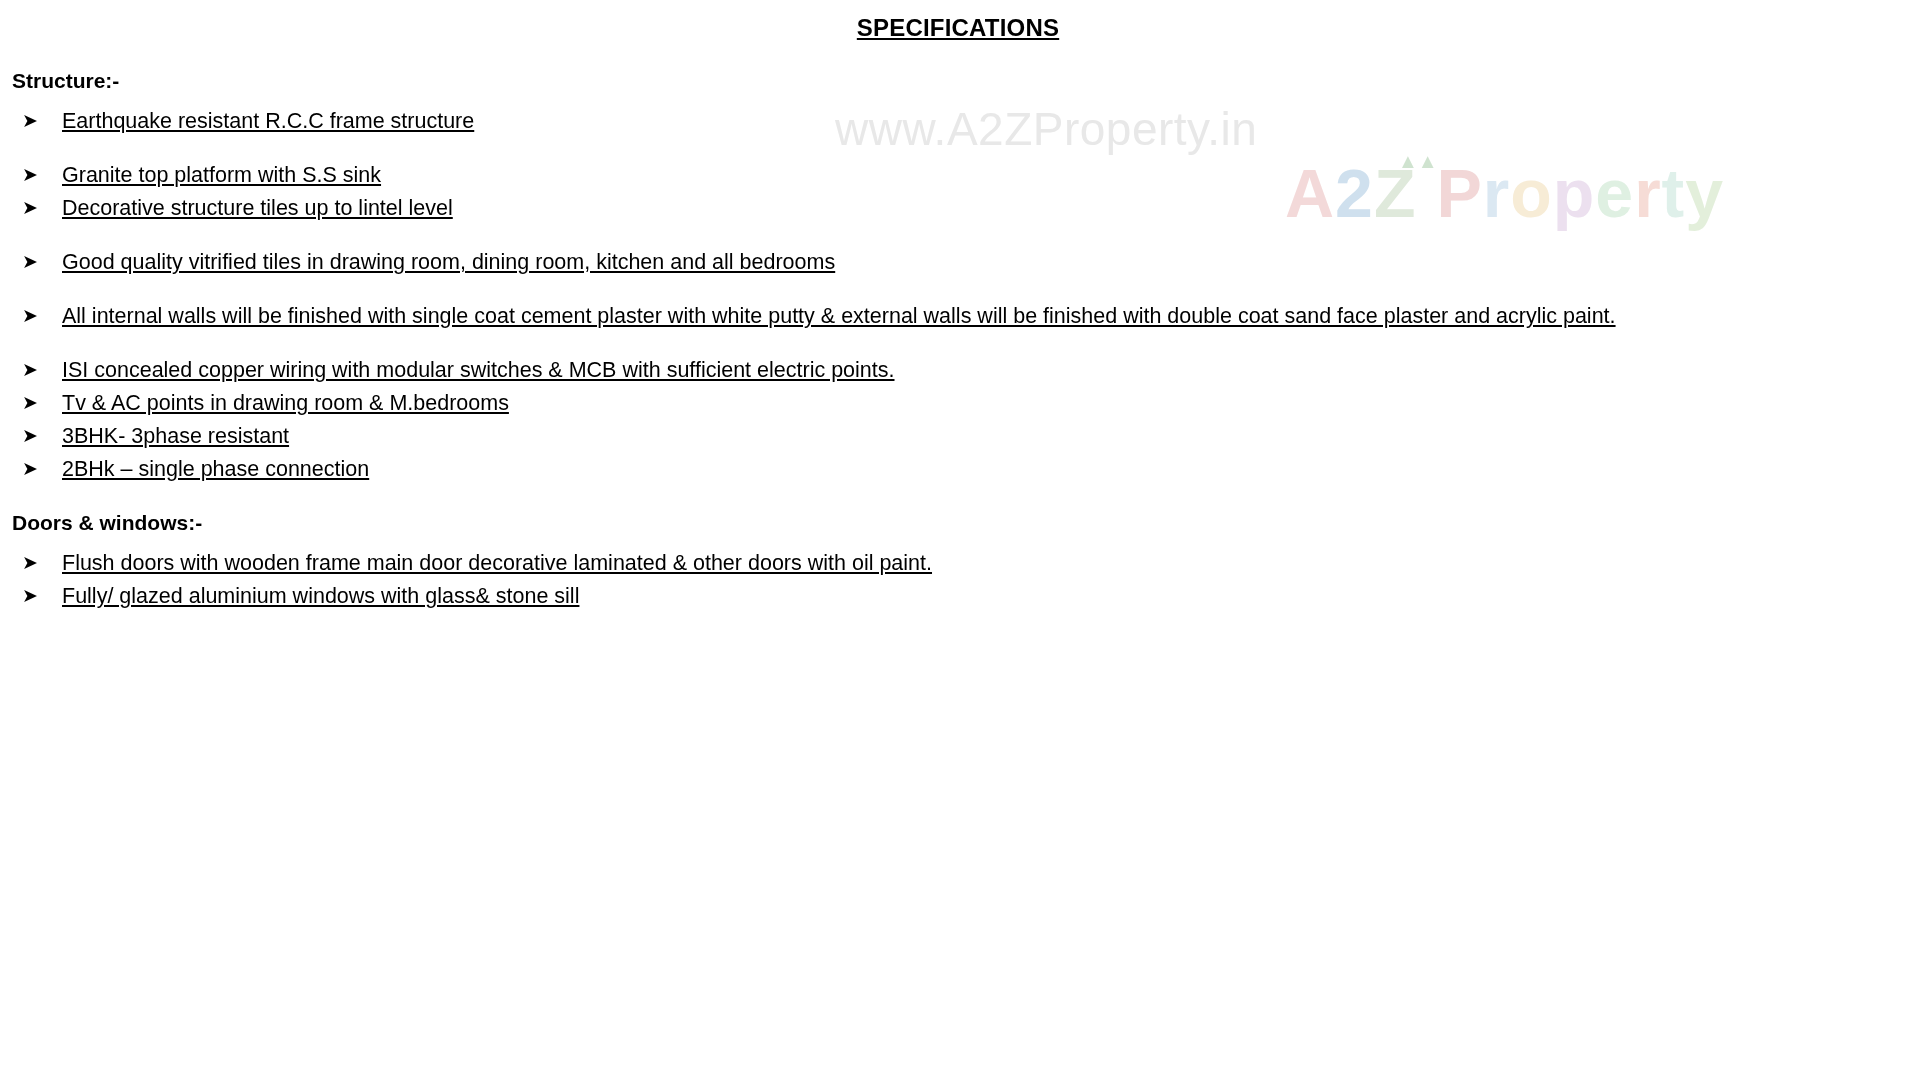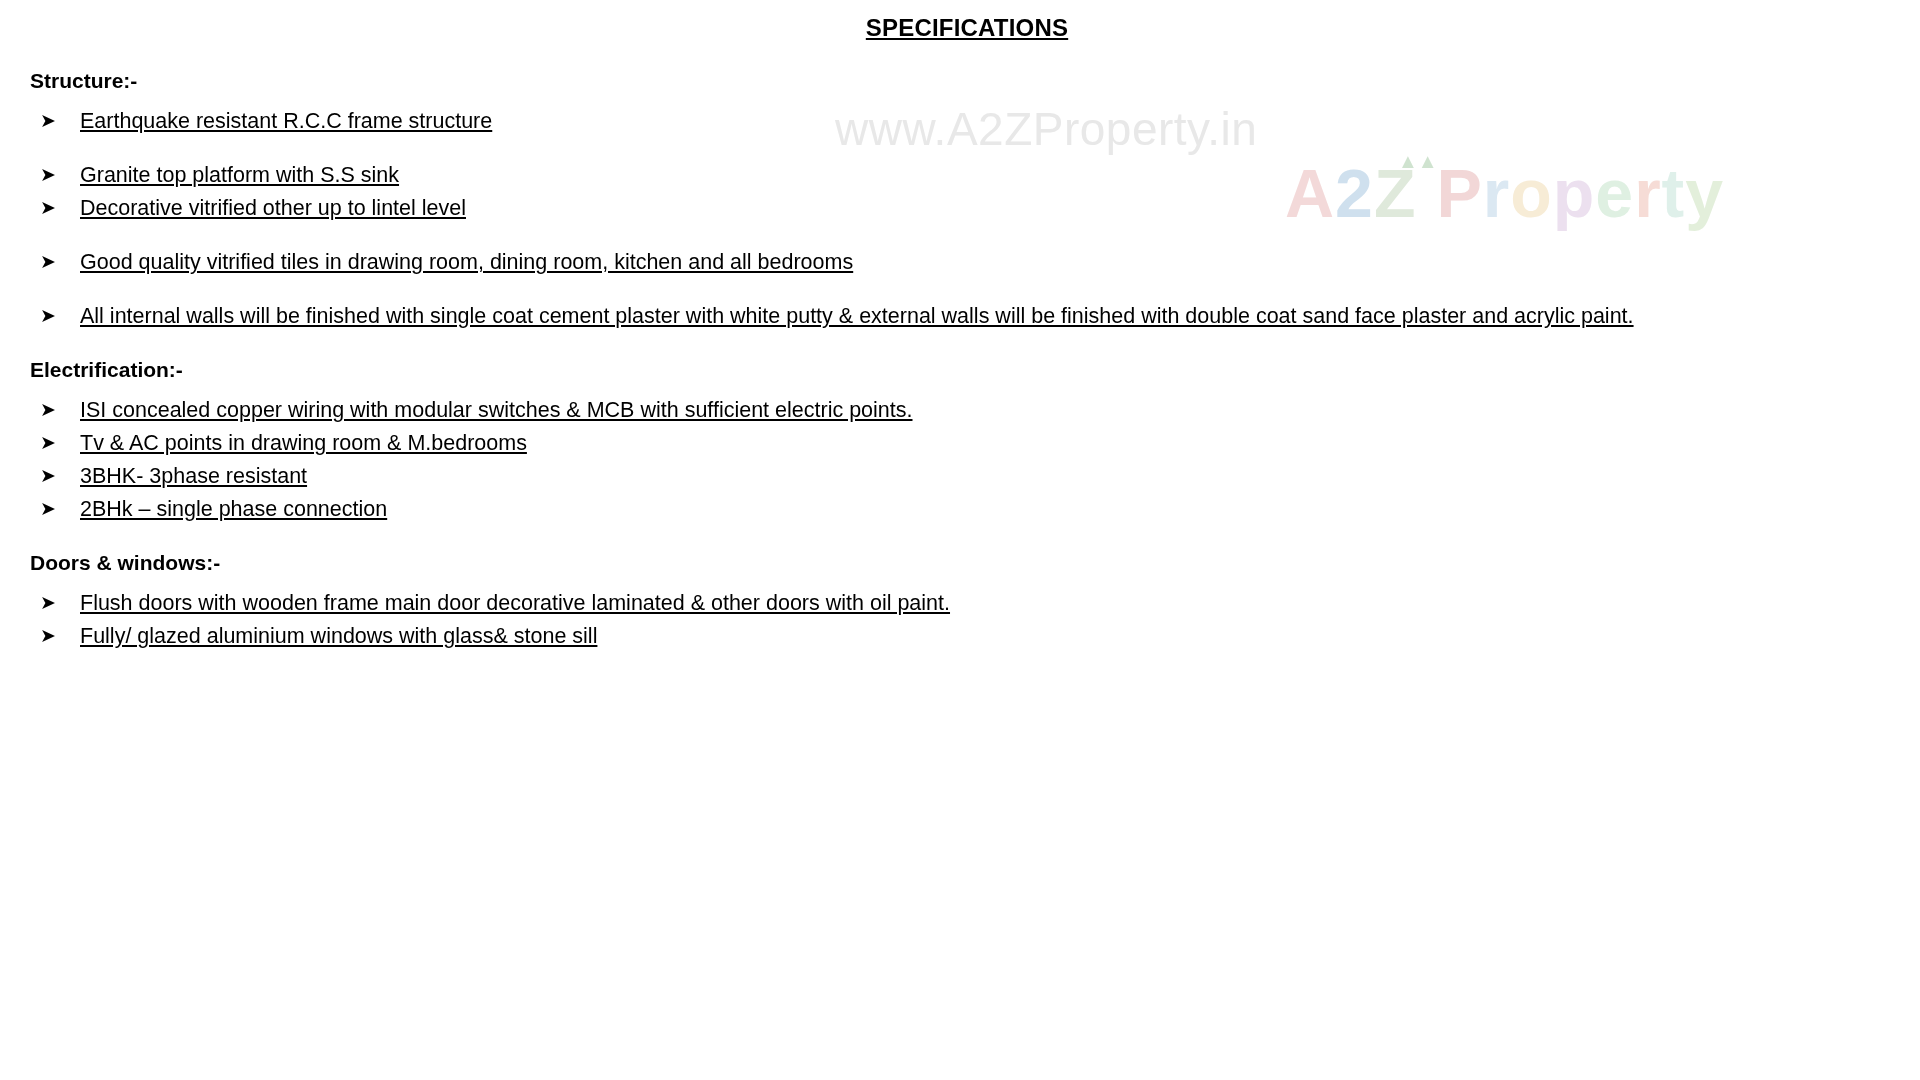--- a/index.html
+++ b/index.html
@@ -26,21 +26,21 @@
     text-align: center;
     font-weight: bold;
     font-size: 24px;
     text-decoration: underline;
     margin: 14px 0 0 0;
     letter-spacing: 0.2px;
   }
   .content {
     position: relative;
     z-index: 3;
-    padding: 0 14px 0 28px;
+    padding: 0 14px 0 10px;
   }
   .section {
     margin-top: 26px;
   }
   .section-heading {
     font-weight: bold;
     font-size: 21px;
     margin: 2px 0 0 2px;
     line-height: 1.25;
   }
@@ -142,21 +142,21 @@
     </div>
 
     <div class="section">
       <div class="bullets">
         <div class="bullet-row">
           <span class="bullet-marker">➤</span>
           <span class="bullet-text">Granite top platform with S.S sink</span>
         </div>
         <div class="bullet-row">
           <span class="bullet-marker">➤</span>
-          <span class="bullet-text">Decorative vitrified other up to lintel level</span>
+          <span class="bullet-text">Decorative structure tiles up to lintel level</span>
         </div>
       </div>
     </div>
 
     <div class="section">
       <div class="bullets">
         <div class="bullet-row">
           <span class="bullet-marker">➤</span>
           <span class="bullet-text">Good quality vitrified tiles in drawing room, dining room, kitchen and all bedrooms</span>
         </div>
@@ -166,21 +166,20 @@
     <div class="section">
       <div class="bullets">
         <div class="bullet-row">
           <span class="bullet-marker">➤</span>
           <span class="bullet-text">All internal walls will be finished with single coat cement plaster with white putty &amp; external walls will be finished with double coat sand face plaster and acrylic paint.</span>
         </div>
       </div>
     </div>
 
     <div class="section">
-      <div class="section-heading">Electrification:-</div>
       <div class="bullets">
         <div class="bullet-row">
           <span class="bullet-marker">➤</span>
           <span class="bullet-text">ISI concealed copper wiring with modular switches &amp; MCB with sufficient electric points.</span>
         </div>
         <div class="bullet-row">
           <span class="bullet-marker">➤</span>
           <span class="bullet-text">Tv &amp; AC points in drawing room &amp; M.bedrooms</span>
         </div>
         <div class="bullet-row">

